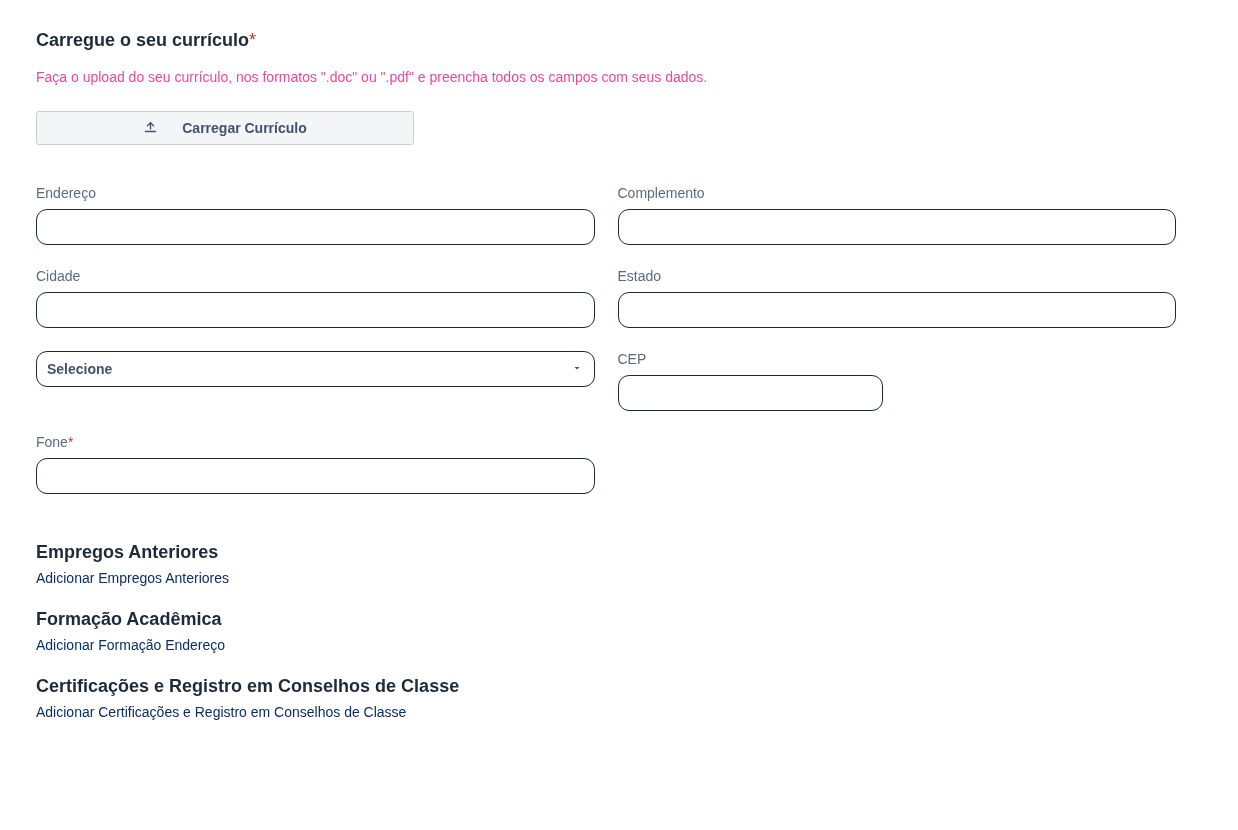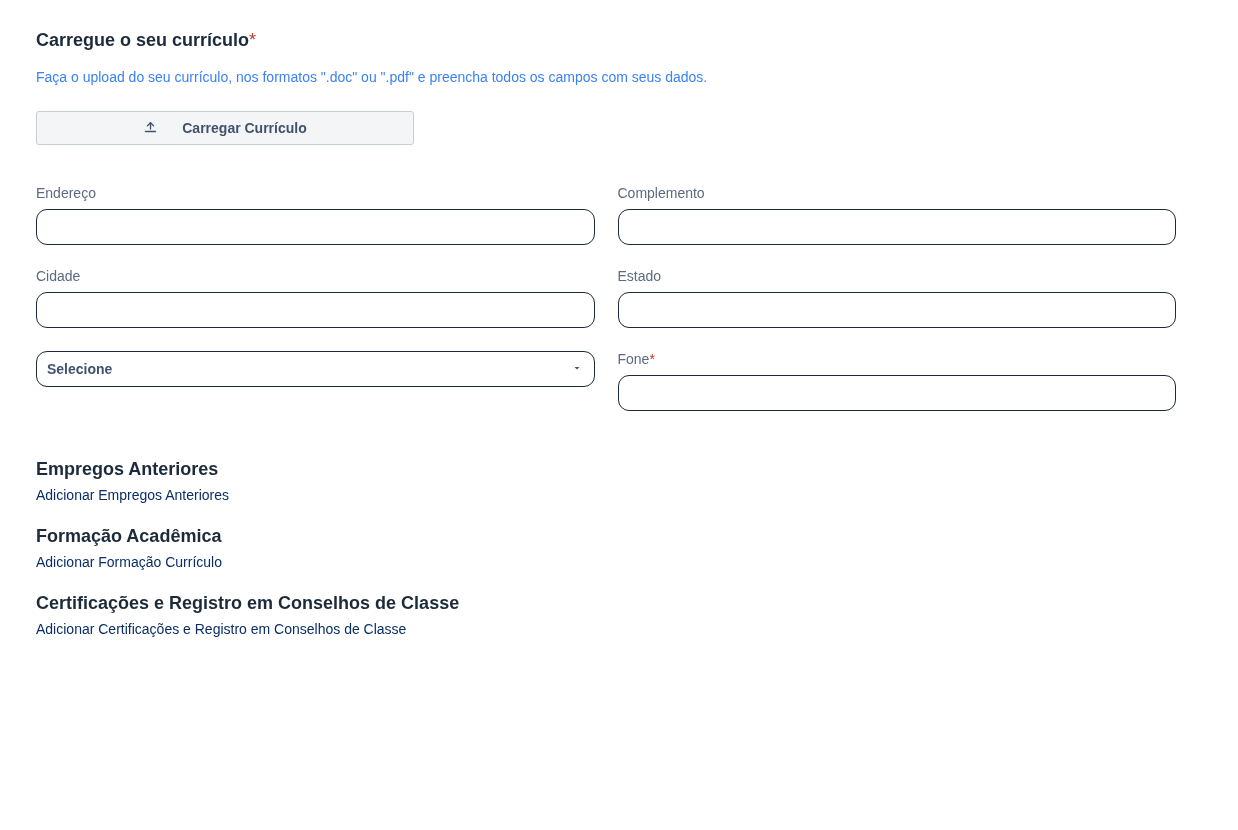--- a/index.html
+++ b/index.html
@@ -21,21 +21,21 @@
     font-weight: 700;
     color: #1c2a3a;
     margin-bottom: 18px;
   }
   h2 .req {
     color: #c0392b;
     font-weight: 400;
   }
   .helper-text {
     font-size: 14px;
-    color: #3b82f6;
+    color: #ec4899;
     margin-bottom: 26px;
   }
   .upload-btn {
     display: inline-flex;
     align-items: center;
     justify-content: center;
     gap: 24px;
     width: 378px;
     height: 34px;
     background: #f4f5f7;
@@ -167,37 +167,41 @@
           <option>Selecione</option>
         </select>
         <span class="select-caret">
           <svg width="12" height="12" viewBox="0 0 24 24" fill="#42526e">
               <path d="M7 10l5 5 5-5z"></path>
             </svg>
         </span>
       </div>
     </div>
 
+    <div class="field">
+      <label class="field-label">CEP</label>
+      <input type="text" class="text-input cep-input" style="">
+    </div>
 
     <div class="field">
       <label class="field-label">
         <span>Fone</span><span class="req">*</span>
       </label>
       <input type="text" class="text-input" style="">
     </div>
 
   </div>
 </div>
 
 <div class="sub-section spacer-top">
   <h2>Empregos Anteriores</h2>
   <a class="add-link">Adicionar Empregos Anteriores</a>
 </div>
 
 <div class="sub-section">
   <h2>Formação Acadêmica</h2>
-  <a class="add-link">Adicionar Formação Currículo</a>
+  <a class="add-link">Adicionar Formação Endereço</a>
 </div>
 
 <div class="sub-section">
   <h2>Certificações e Registro em Conselhos de Classe</h2>
   <a class="add-link">Adicionar Certificações e Registro em Conselhos de Classe</a>
 </div>
 
 </body></html>

